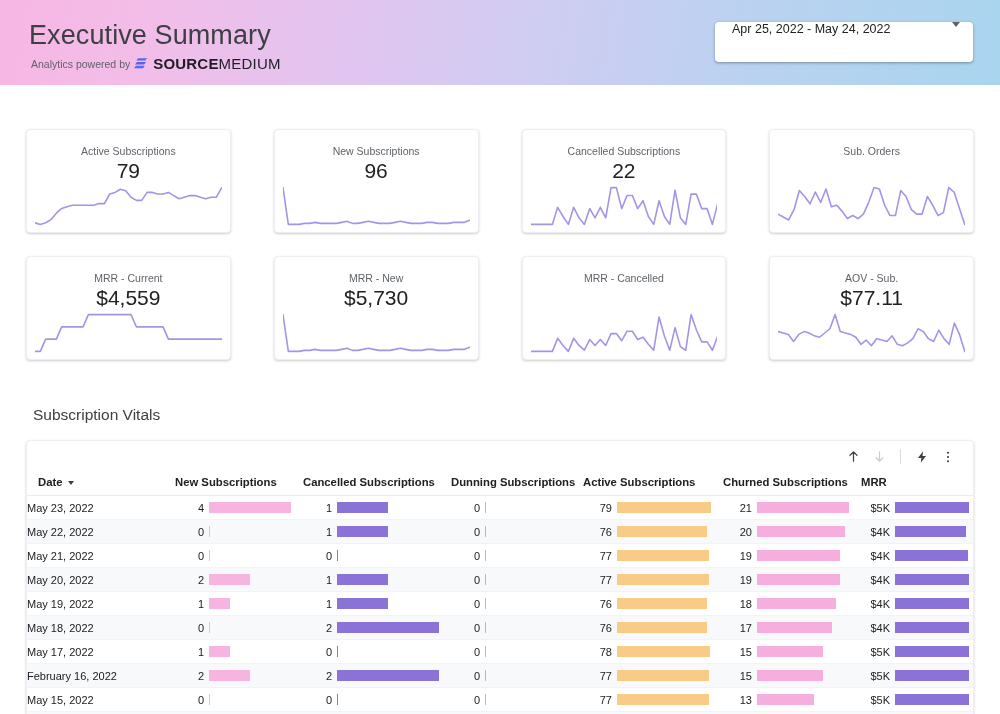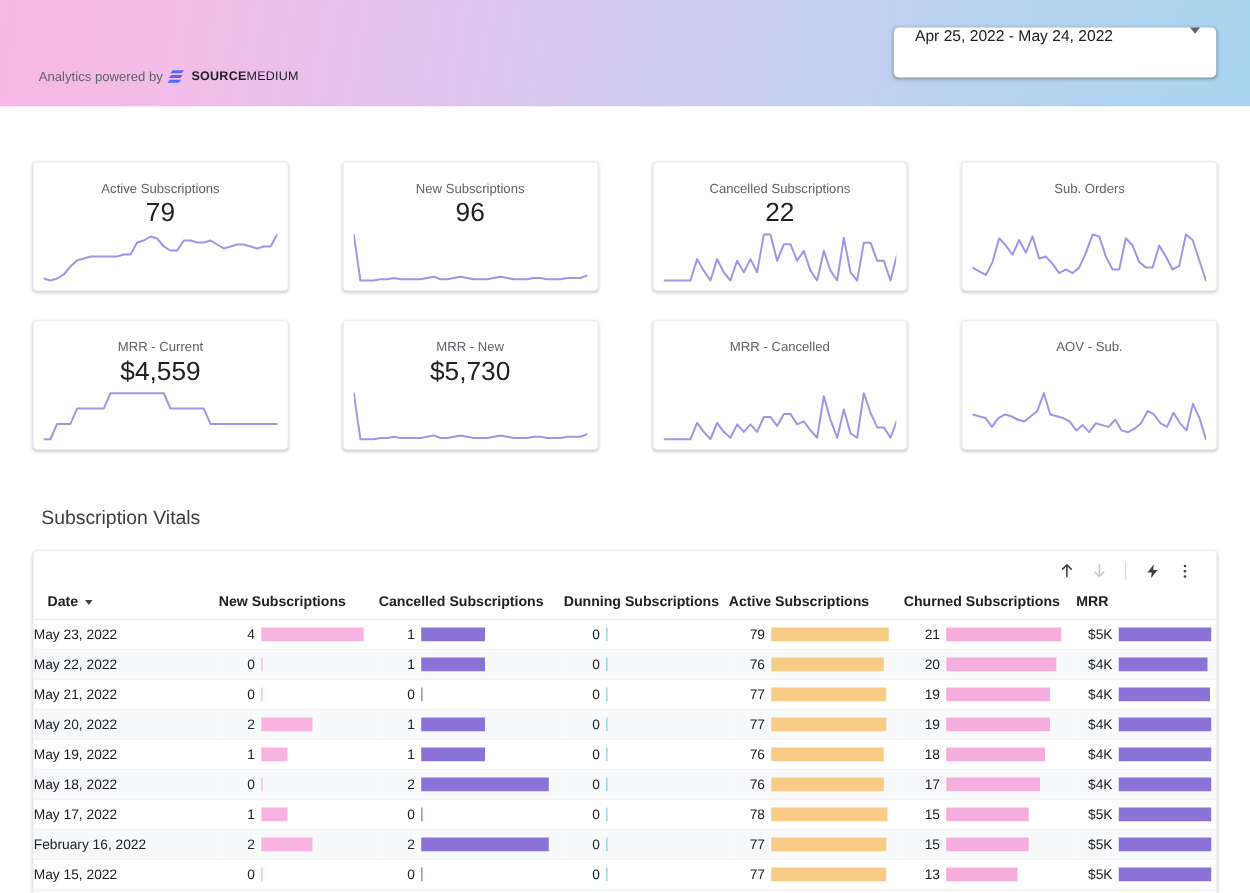--- a/index.html
+++ b/index.html
@@ -36,21 +36,21 @@
     position: absolute;
     left: 31px; top: 55px;
     font-size: 10.5px;
     color: #60636a;
     display: flex;
     align-items: center;
     gap: 4px;
   }
   .sm-logo { display: flex; align-items: center; gap: 4px; }
   .sm-mark { display:block; }
-  .sm-word { font-size: 10px; letter-spacing: .2px; color:#1d1f24; }
+  .sm-word { font-size: 15px; letter-spacing: .2px; color:#1d1f24; }
   .sm-word b { font-weight: 700; }
   .sm-word span { font-weight: 400; }
 
   .date-picker {
     position: absolute;
     right: 27px; top: 22px;
     width: 258px; height: 40px;
     background: #fff;
     border-radius: 4px;
     box-shadow: 0 1px 2px rgba(60,64,67,.3), 0 1px 3px 1px rgba(60,64,67,.15);
@@ -198,20 +198,21 @@
     position: absolute;
     left: 0; top: 0; bottom: 0;
     min-width: 1px;
     border-radius: 0;
   }
 </style>
 </head>
 <body>
 
 <div class="banner">
+  <div class="banner-title">Executive Summary</div>
   <div class="banner-sub">
     <span>Analytics powered by</span>
     <span class="sm-logo">
       <svg class="sm-mark" width="15" height="13" viewBox="0 0 15 13">
         <path d="M4.2 1.2 L13.2 1.2 L11.3 3.6 L2.3 3.6 Z" fill="#4a6cf7"></path>
         <path d="M3.0 5.0 L12.0 5.0 L10.1 7.4 L1.1 7.4 Z" fill="#6a5ce0"></path>
         <path d="M1.9 8.8 L10.9 8.8 L9.0 11.2 L0.0 11.2 Z" fill="#4a6cf7"></path>
       </svg>
       <span class="sm-word"><b>SOURCE</b><span>MEDIUM</span></span>
     </span>
@@ -284,20 +285,21 @@
     <div class="card">
       <div class="card-label">MRR - Cancelled</div>
       <div class="card-spark">
           <svg viewBox="0 0 100 100" preserveAspectRatio="none">
             <polyline points="0.00,96.00 2.86,96.00 5.71,96.00 8.57,96.00 11.43,96.00 14.29,63.35 17.14,81.16 20.00,96.00 22.86,63.35 25.71,81.16 28.57,93.03 31.43,66.32 34.29,81.16 37.14,66.32 40.00,81.16 42.86,51.48 45.71,51.48 48.57,69.29 51.43,45.55 54.29,45.55 57.14,66.32 60.00,60.39 62.86,78.19 65.71,93.03 68.57,9.94 71.43,57.42 74.29,93.03 77.14,36.65 80.00,84.13 82.86,93.03 85.71,4.00 88.57,42.58 91.43,72.26 94.29,72.26 97.14,93.03 100.00,57.42" fill="none" stroke="#a494e8" stroke-width="1.6" vector-effect="non-scaling-stroke" stroke-linejoin="round" stroke-linecap="round"></polyline>
           </svg>
         </div>
     </div>
     <div class="card">
       <div class="card-label">AOV - Sub.</div>
+      <div class="card-value">$77.11</div>
       <div class="card-spark">
           <svg viewBox="0 0 100 100" preserveAspectRatio="none">
             <polyline points="0.00,46.46 2.78,50.00 5.56,53.54 8.33,71.23 11.11,53.54 13.89,46.46 16.67,50.00 19.44,57.08 22.22,60.62 25.00,50.00 27.78,39.38 30.56,4.00 33.33,46.46 36.11,50.00 38.89,53.54 41.67,60.62 44.44,78.31 47.22,67.69 50.00,81.85 52.78,64.15 55.56,67.69 58.33,71.23 61.11,57.08 63.89,78.31 66.67,81.85 69.44,74.77 72.22,64.15 75.00,39.38 77.78,46.46 80.56,64.15 83.33,71.23 86.11,42.92 88.89,64.15 91.67,78.31 94.44,25.23 97.22,53.54 100.00,96.00" fill="none" stroke="#a494e8" stroke-width="1.6" vector-effect="non-scaling-stroke" stroke-linejoin="round" stroke-linecap="round"></polyline>
           </svg>
         </div>
     </div>
   </div>
 </div>
 
 <div class="table-title">Subscription Vitals</div>

